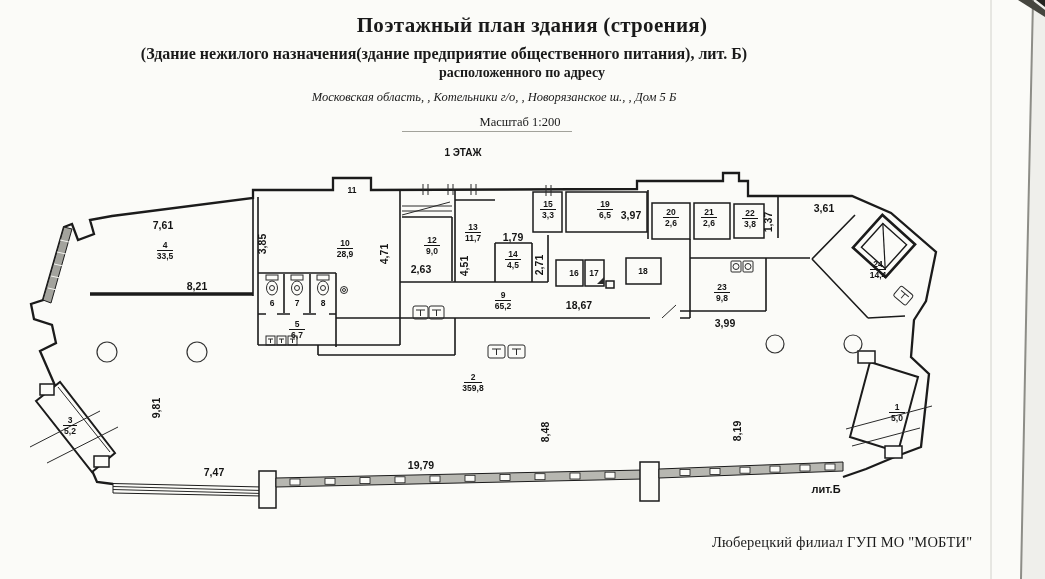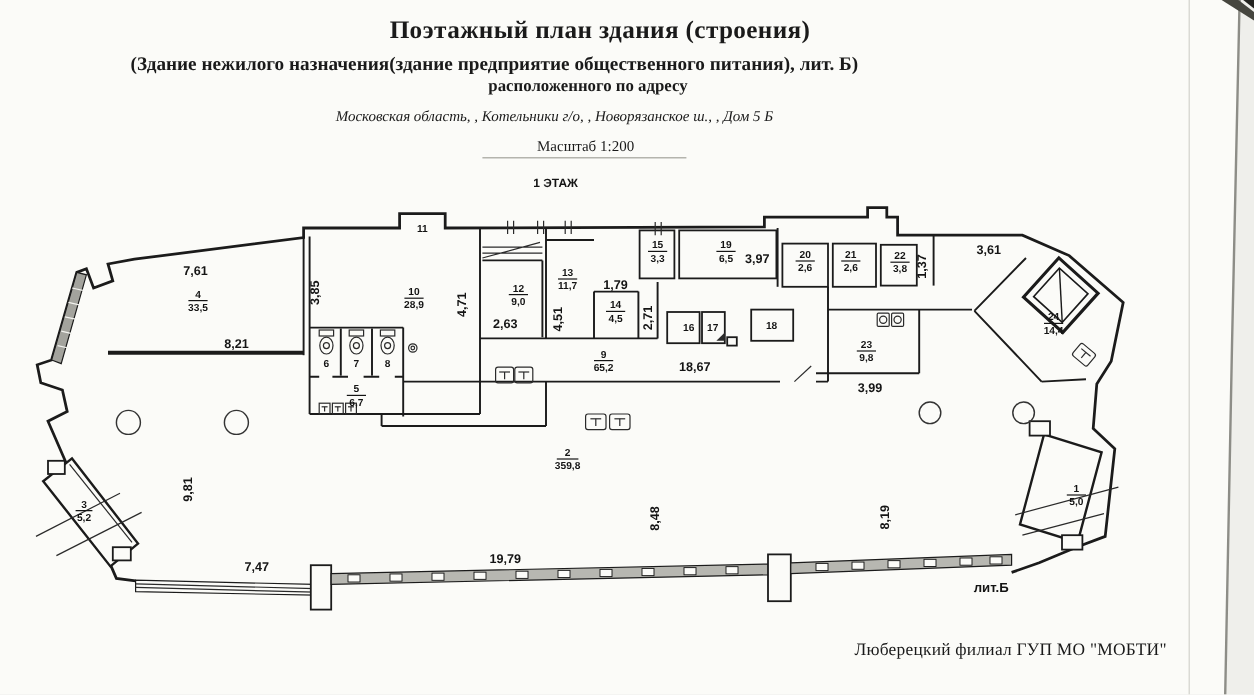--- a/index.html
+++ b/index.html
@@ -1,21 +1,21 @@
 <!DOCTYPE html>
 <html><head>
 <meta charset="utf-8">
 <style>
   html,body { margin:0; padding:0; background:#e9e9e6; }
   .page {
     position:relative; width:1045px; height:579px;
     background:#fbfbf8; overflow:hidden;
     font-family:"Liberation Serif", serif; color:#1a1a1a;
   }
-  .hdr { position:absolute; left:0; top:13px; width:1000px; text-align:center; }
+  .hdr { position:absolute; left:0; top:13px; width:1000px; text-align:center;padding-left:32px; }
   .hdr div { position:relative; }
   .t1 { font-size:21px; font-weight:bold; letter-spacing:.3px; }
   .t2 { font-size:16px; font-weight:bold; margin-top:7px; left:-88px; }
   .t3 { font-size:14px; font-weight:bold; margin-top:2px; left:-10px; }
   .t4 { font-size:12.5px; font-style:italic; margin-top:9px; left:-38px; }
   .t5 { font-size:12.5px; margin-top:10px; left:-12px; }
   .divider { position:absolute; left:402px; top:131px; width:170px; height:1px; background:#a2a29b; }
   .footer {
     position:absolute; left:712px; top:534px; width:300px;
     font-size:14.5px; letter-spacing:.2px;

